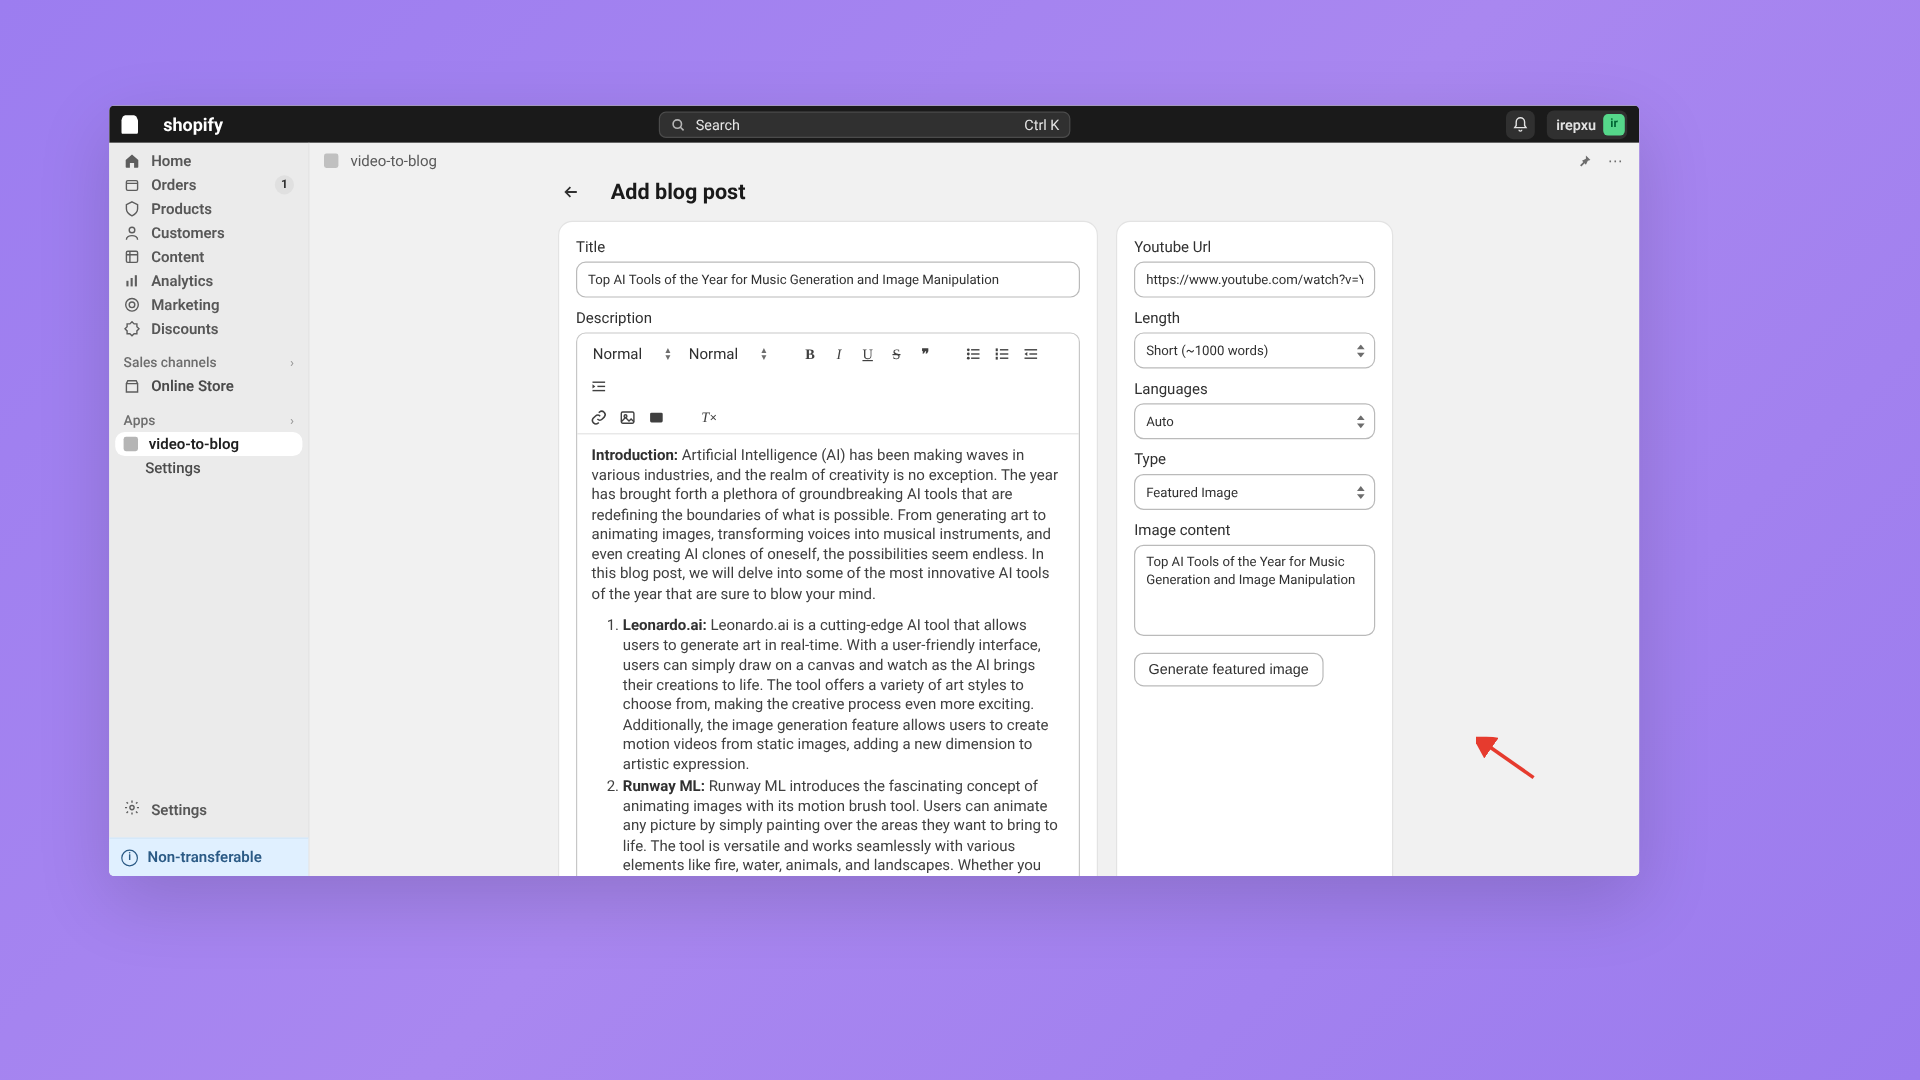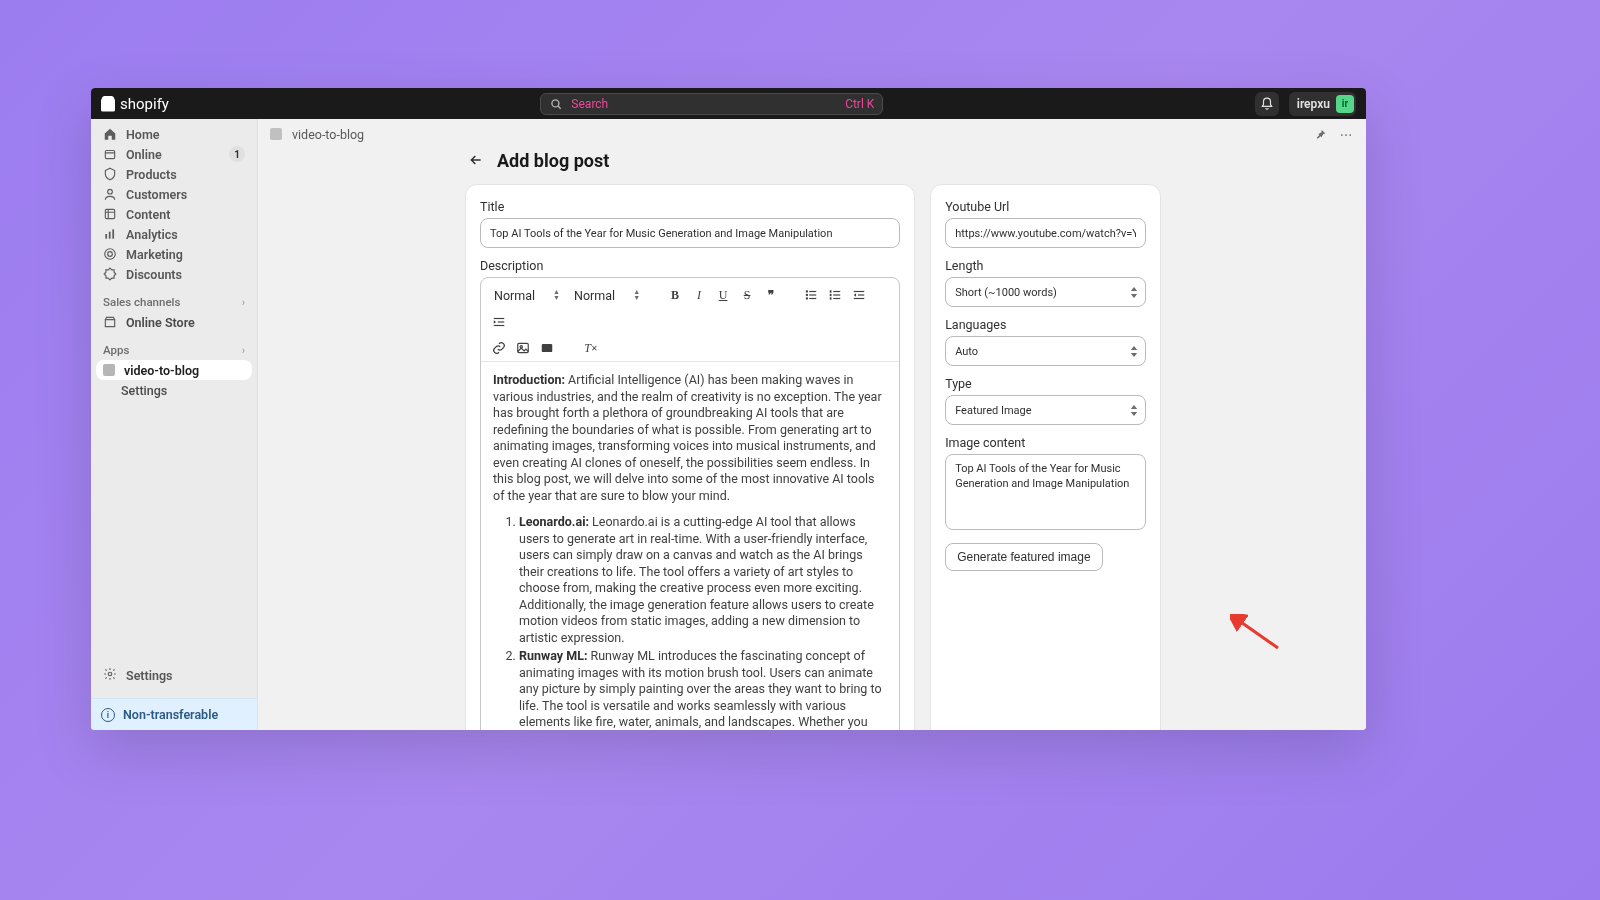--- a/index.html
+++ b/index.html
@@ -26,22 +26,22 @@
   
   .topbar {
     height: 31px;
     background: #1a1a1a;
     color: #e3e3e3;
     display: flex;
     align-items: center;
     padding: 0 10px;
   }
   .logo {
-    display: flex; align-items: center; gap: 5px;
-    font-weight: 400;
+    display: flex; align-items: center; gap: 21px;
+    font-weight: 700;
     font-size: 15px;
     color: #fff;
   }
   .logo-mark {
     width: 14px; height: 16px;
     background: #fff;
     clip-path: polygon(28% 0, 72% 0, 90% 10%, 100% 30%, 100% 100%, 0 100%, 0 30%, 10% 10%);
     border-radius: 2px;
     position: relative;
   }
@@ -52,21 +52,21 @@
     display:none;
   }
   .search-wrap {
     flex: 1; display: flex; justify-content: center;
   }
   .searchbox {
     width: 343px; height: 22px;
     background: #303030;
     border: 1px solid #4b4b4b;
     border-radius: 6px;
-    color: #ec4899;
+    color: #e5e5e5;
     display: flex; align-items: center;
     padding: 0 8px;
     font-size: 12px;
     gap: 8px;
   }
   .searchbox .spacer { flex: 1; }
   .topbar-right { display:flex; align-items:center; gap:10px; }
   .bell {
     width: 24px; height: 24px; border-radius: 6px;
     background: #303030; color:#e3e3e3;
@@ -148,21 +148,21 @@
     border-bottom: none;
   }
   .breadcrumb-bar .sq { width:12px; height:12px; background:#c0c0c0; border-radius:2px;}
   .bc-right { margin-left:auto; display:flex; gap:10px; color:#6d6d6d; }
   .bc-right .pin, .bc-right .dots { width:16px; height:16px; display:flex; align-items:center; justify-content:center; cursor:pointer;}
 
   .page {
     padding: 0 205px 0 207px;
   }
   .page-title-row {
-    display:flex; align-items:center; gap:10px;
+    display:flex; align-items:center; gap:22px;
     margin-top: 0px;
   }
   .back-arrow {
     width:22px; height:22px; display:flex; align-items:center; justify-content:center;
     color:#303030; cursor:pointer;
   }
   .page-title { font-size:18px; font-weight:700; color:#1a1a1a; }
 
   .cols { display:flex; gap:15px; margin-top:13px; }
   .card {
@@ -318,21 +318,21 @@
             </span>
             <span>Home</span>
           </li>
         <li>
             <span class="ico">
               <svg class="svg-ico" viewBox="0 0 24 24" fill="none" stroke="#5d5d5d" stroke-width="2">
                 <rect x="4" y="6" width="16" height="14" rx="2"></rect>
                 <path d="M4 10h16"></path>
               </svg>
             </span>
-            <span>Online</span>
+            <span>Orders</span>
             <span class="badge">1</span>
           </li>
         <li>
             <span class="ico">
               <svg class="svg-ico" viewBox="0 0 24 24" fill="none" stroke="#5d5d5d" stroke-width="2">
                 <path d="M12 2l8 4v6c0 5-3.5 8-8 10-4.5-2-8-5-8-10V6z"></path>
               </svg>
             </span>
             <span>Products</span>
           </li>

